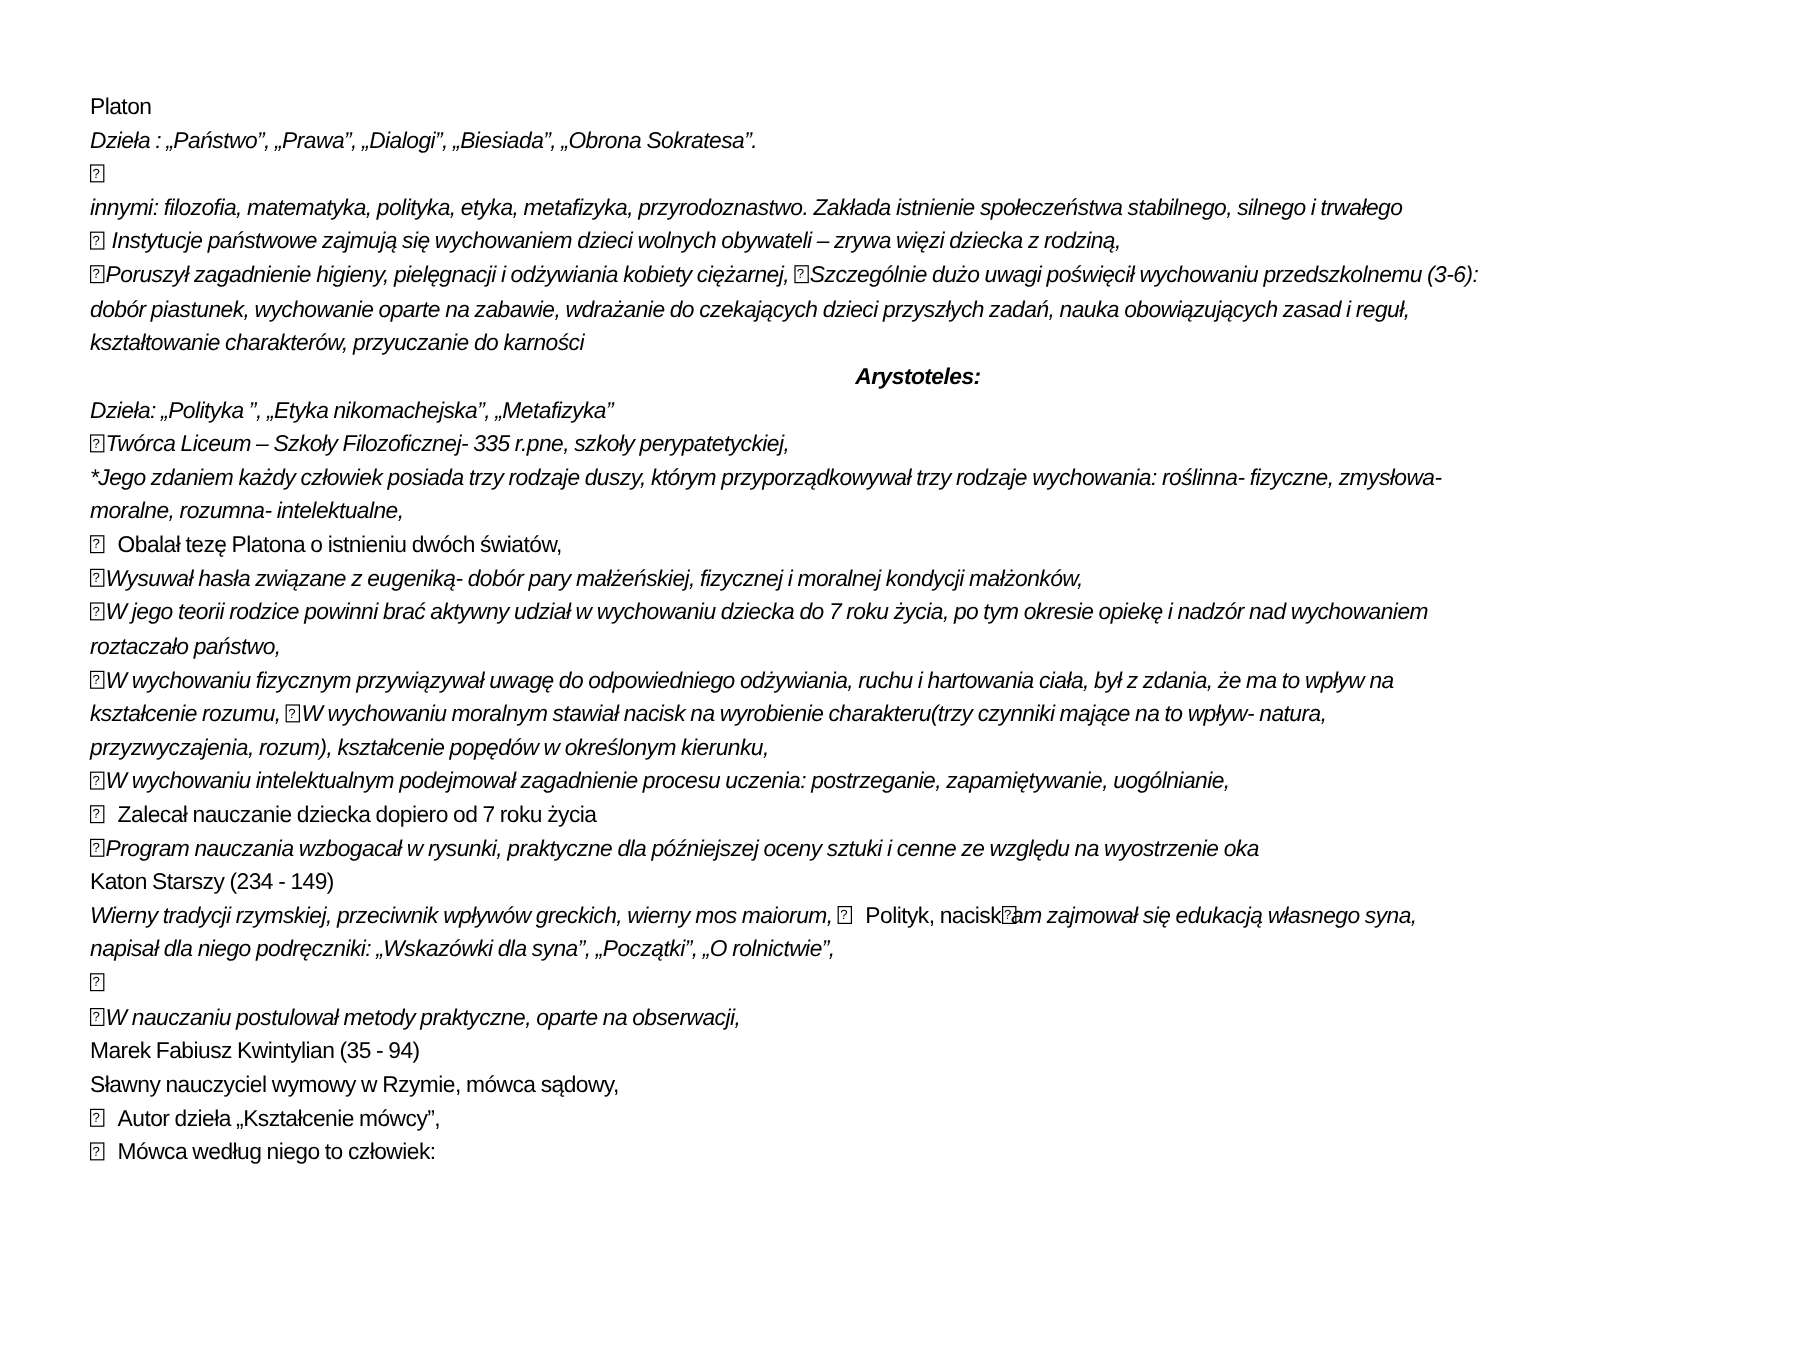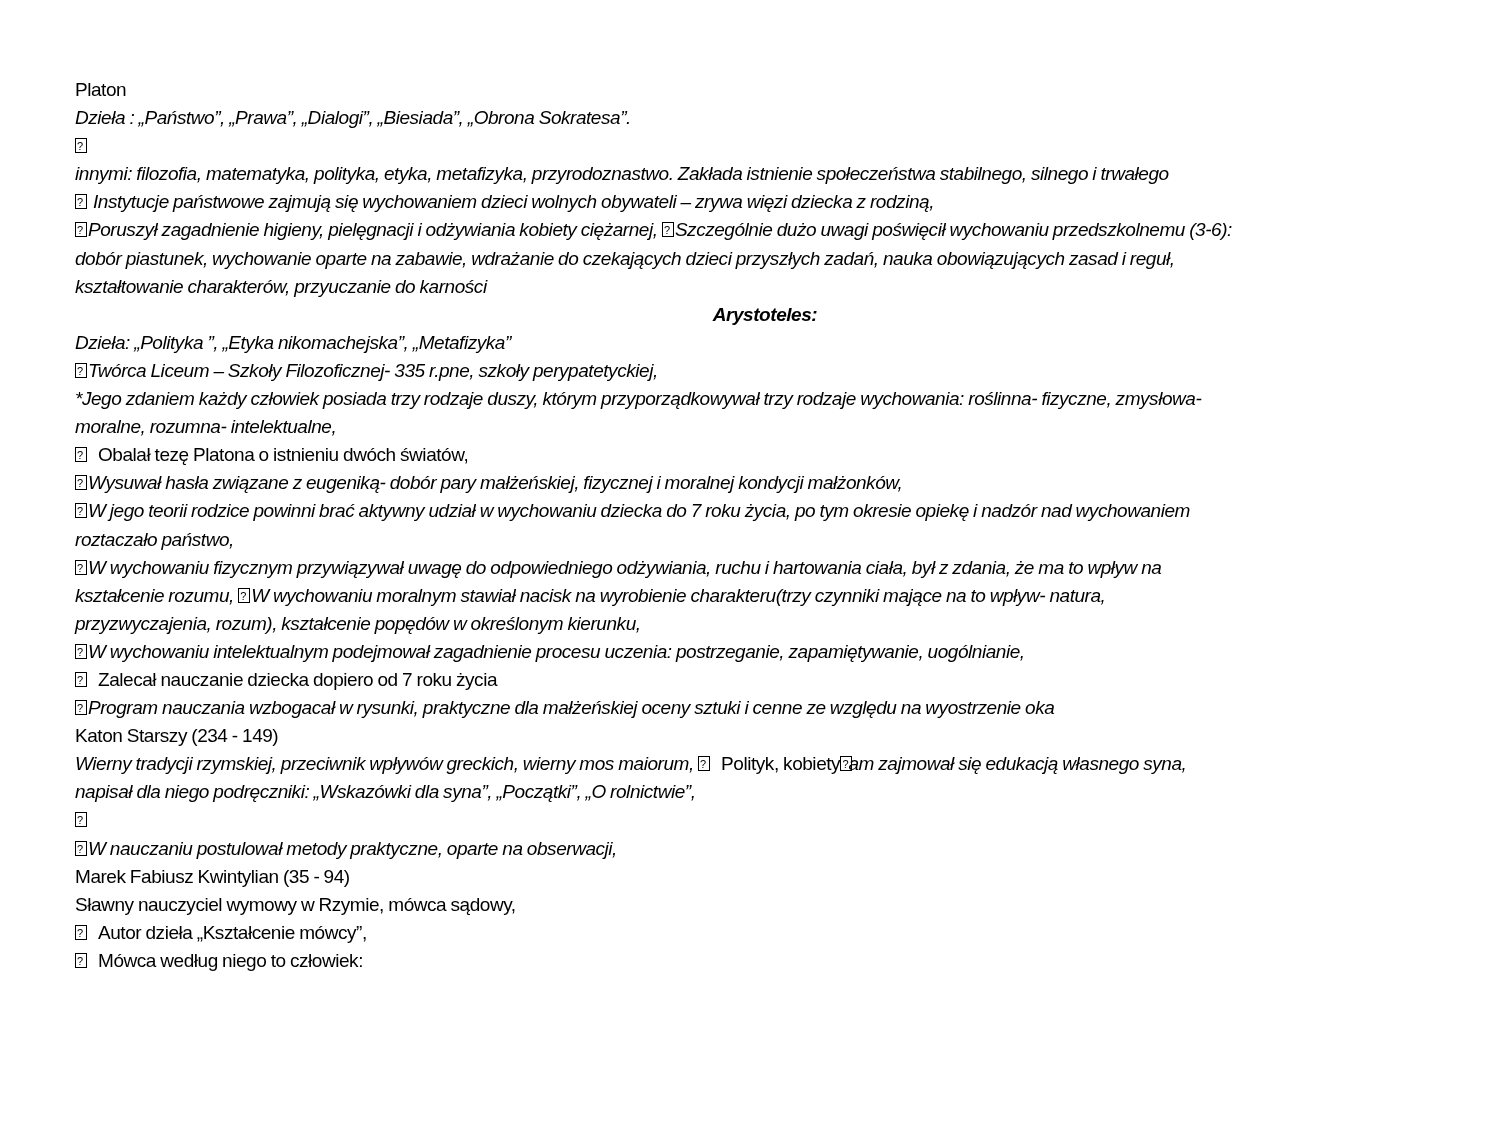--- a/index.html
+++ b/index.html
@@ -78,24 +78,24 @@
   <div class="line i">moralne, rozumna- intelektualne,</div>
   <div class="line"><span class="bullet wide"></span><span>Obalał tezę Platona o istnieniu dwóch światów,</span></div>
   <div class="line i"><span class="bullet tight"></span><span>Wysuwał hasła związane z eugeniką- dobór pary małżeńskiej, fizycznej i moralnej kondycji małżonków,</span></div>
   <div class="line i"><span class="bullet tight"></span><span>W jego teorii rodzice powinni brać aktywny udział w wychowaniu dziecka do 7 roku życia, po tym okresie opiekę i nadzór nad wychowaniem</span></div>
   <div class="line i">roztaczało państwo,</div>
   <div class="line i"><span class="bullet tight"></span><span>W wychowaniu fizycznym przywiązywał uwagę do odpowiedniego odżywiania, ruchu i hartowania ciała, był z zdania, że ma to wpływ na</span></div>
   <div class="line i"><span>kształcenie rozumu, </span><span class="bullet tight"></span><span>W wychowaniu moralnym stawiał nacisk na wyrobienie charakteru(trzy czynniki mające na to wpływ- natura,</span></div>
   <div class="line i">przyzwyczajenia, rozum), kształcenie popędów w określonym kierunku,</div>
   <div class="line i"><span class="bullet tight"></span><span>W wychowaniu intelektualnym podejmował zagadnienie procesu uczenia: postrzeganie, zapamiętywanie, uogólnianie,</span></div>
   <div class="line"><span class="bullet wide"></span><span>Zalecał nauczanie dziecka dopiero od 7 roku życia</span></div>
-  <div class="line i"><span class="bullet tight"></span><span>Program nauczania wzbogacał w rysunki, praktyczne dla małżeńskiej oceny sztuki i cenne ze względu na wyostrzenie oka</span></div>
+  <div class="line i"><span class="bullet tight"></span><span>Program nauczania wzbogacał w rysunki, praktyczne dla późniejszej oceny sztuki i cenne ze względu na wyostrzenie oka</span></div>
 
   <div class="line b">Katon Starszy (234 - 149)</div>
-  <div class="line i"><span>Wierny tradycji rzymskiej, przeciwnik wpływów greckich, wierny mos maiorum, </span><span class="bullet wide"></span><span class="n">Polityk, kobiety </span><span class="bullet tight" style="margin-left:-4px;margin-right:-4px;"></span><span>am zajmował się edukacją własnego syna,</span></div>
+  <div class="line i"><span>Wierny tradycji rzymskiej, przeciwnik wpływów greckich, wierny mos maiorum, </span><span class="bullet wide"></span><span class="n">Polityk, nacisk </span><span class="bullet tight" style="margin-left:-4px;margin-right:-4px;"></span><span>am zajmował się edukacją własnego syna,</span></div>
   <div class="line i">napisał dla niego podręczniki: „Wskazówki dla syna”, „Początki”, „O rolnictwie”,</div>
   <div class="line i"><span class="bullet tight"></span></div>
   <div class="line i"><span class="bullet tight"></span><span>W nauczaniu postulował metody praktyczne, oparte na obserwacji,</span></div>
 
   <div class="line b">Marek Fabiusz Kwintylian (35 - 94)</div>
   <div class="line">Sławny nauczyciel wymowy w Rzymie, mówca sądowy,</div>
   <div class="line"><span class="bullet wide"></span><span>Autor dzieła „Kształcenie mówcy”,</span></div>
   <div class="line"><span class="bullet wide"></span><span>Mówca według niego to człowiek:</span></div>
 
 </div>

